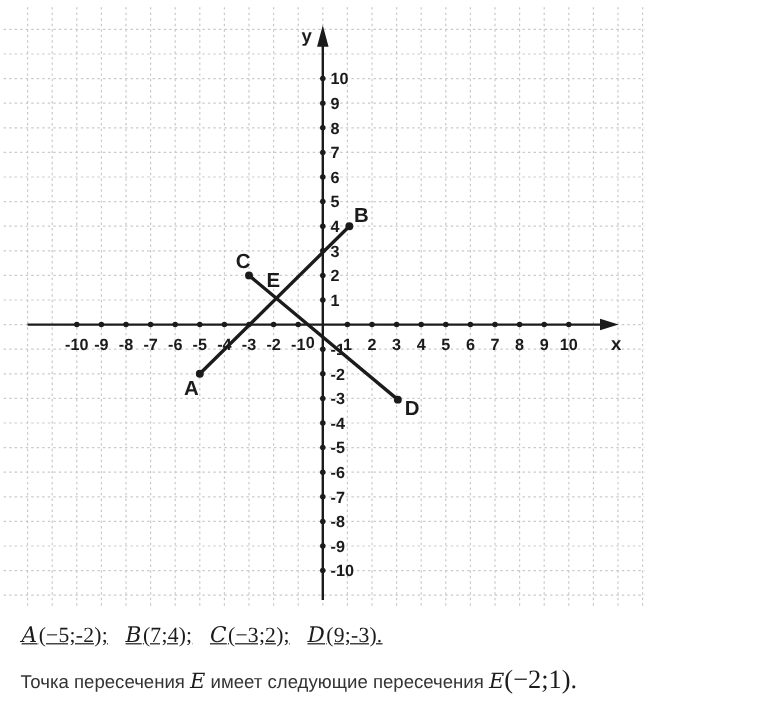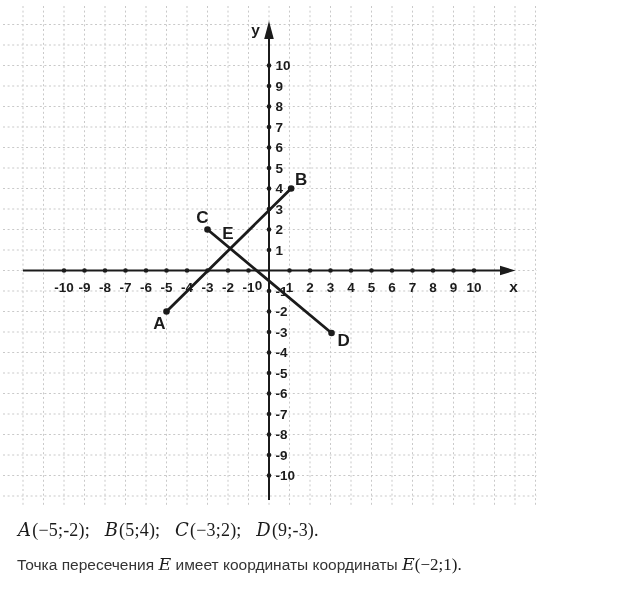--- a/index.html
+++ b/index.html
@@ -2,27 +2,27 @@
 <html><head>
 <meta charset="utf-8">
 <style>
   html,body{margin:0;padding:0;background:#ffffff;}
   body{width:634px;height:600px;overflow:hidden;
        font-family:"Liberation Sans", sans-serif;color:#1a1a1a;}
   .chart-area{width:634px;height:512px;position:relative;}
   svg{display:block;}
   .caption{margin:7px 0 0 18px;font-family:"Liberation Serif","DejaVu Serif",serif;
            font-size:18px;color:#1b1b1b;letter-spacing:0.2px;}
-  .caption .pt{margin-right:10px;}
+  .caption .pt{margin-right:10px;text-decoration:underline;}
   .caption .cl{font-style:italic;padding-right:1px;font-family:"DejaVu Serif","Liberation Serif",serif;}
   .conclusion{margin:13px 0 0 17px;font-size:15.5px;color:#333333;
               font-family:"Liberation Sans",sans-serif;}
   .math-letter{font-family:"DejaVu Serif","Liberation Serif",serif;font-style:italic;
                font-size:17.5px;color:#1b1b1b;}
-  .math-coords{font-family:"Liberation Serif","DejaVu Serif",serif;font-size:17px;color:#1b1b1b;}
+  .math-coords{font-family:"Liberation Serif","DejaVu Serif",serif;font-size:22px;color:#1b1b1b;}
 </style>
 </head>
 <body>
 
 <div class="chart-area">
   <svg id="plane-svg" width="634" height="512" viewBox="0 0 634 512">
       <line x1="23" y1="6" x2="23" y2="507" stroke="#c9c9c9" stroke-width="1" stroke-dasharray="2 2.6"></line>
       <line x1="43.5" y1="6" x2="43.5" y2="507" stroke="#c9c9c9" stroke-width="1" stroke-dasharray="2 2.6"></line>
       <line x1="64" y1="6" x2="64" y2="507" stroke="#c9c9c9" stroke-width="1" stroke-dasharray="2 2.6"></line>
       <line x1="84.5" y1="6" x2="84.5" y2="507" stroke="#c9c9c9" stroke-width="1" stroke-dasharray="2 2.6"></line>
@@ -168,23 +168,23 @@
       <circle cx="207.5" cy="229.5" r="3.3" fill="#1b1b1b"></circle>
       <text x="202.5" y="217.5" text-anchor="middle" dominant-baseline="central" fill="#1b1b1b" font-size="17" font-weight="bold">C</text>
       <circle cx="331.525" cy="333.025" r="3.3" fill="#1b1b1b"></circle>
       <text x="343.525" y="340.025" text-anchor="middle" dominant-baseline="central" fill="#1b1b1b" font-size="17" font-weight="bold">D</text>
       <text x="227.845" y="233.2575" text-anchor="middle" dominant-baseline="central" fill="#1b1b1b" font-size="17" font-weight="bold">E</text>
     </svg>
 </div>
 
 <div class="caption">
   <span class="pt"><i class="cl">A</i><span class="cc">(−5;-2);</span></span>
-  <span class="pt"><i class="cl">B</i><span class="cc">(5;4);</span></span>
+  <span class="pt"><i class="cl">B</i><span class="cc">(7;4);</span></span>
   <span class="pt"><i class="cl">C</i><span class="cc">(−3;2);</span></span>
   <span class="pt"><i class="cl">D</i><span class="cc">(9;-3).</span></span>
 </div>
 
 <div class="conclusion">
   <span>Точка пересечения</span>
   <span class="math-letter">E</span>
-  <span>имеет координаты координаты</span>
+  <span>имеет следующие пересечения</span>
   <span><span class="math-letter">E</span><span class="math-coords">(−2;1).</span></span>
 </div>
 
 </body></html>

